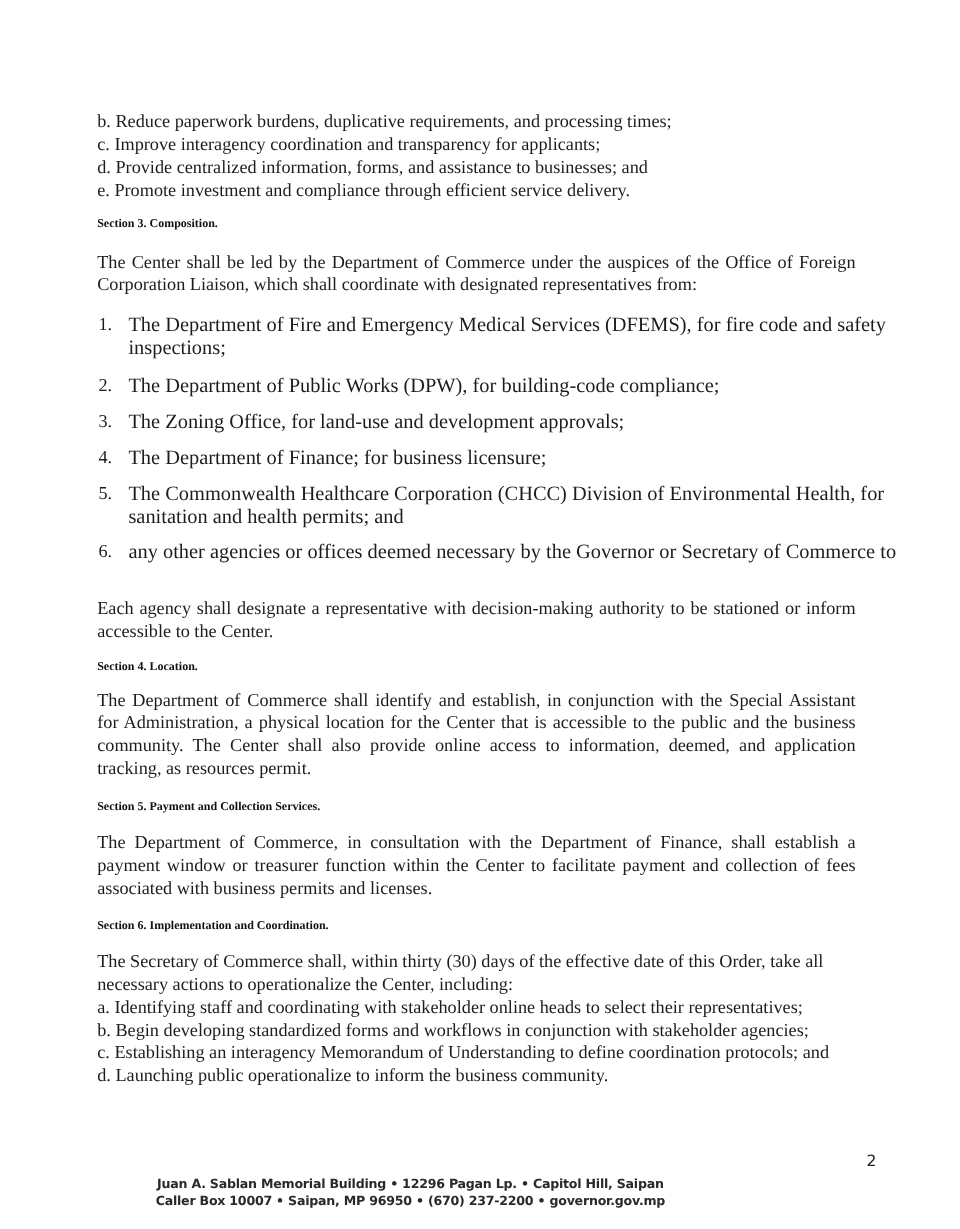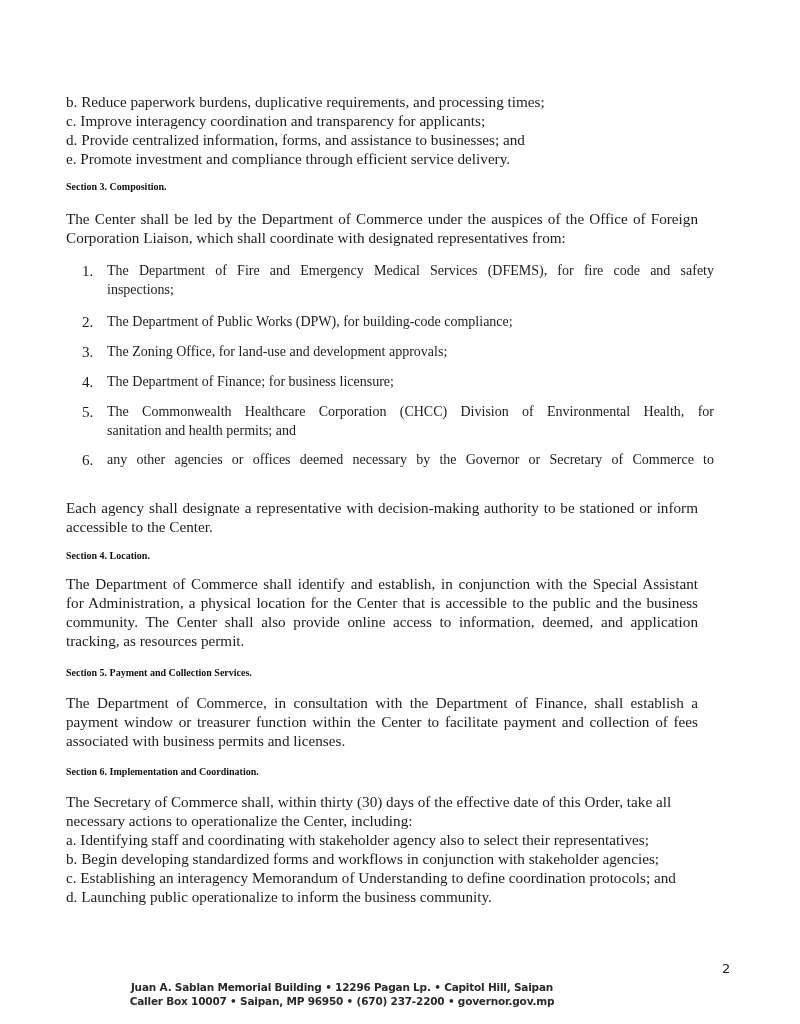--- a/index.html
+++ b/index.html
@@ -2,25 +2,25 @@
 <html><head>
 <meta charset="utf-8">
 <style>
   html, body { margin: 0; padding: 0; background: #ffffff; }
   body {
     width: 800px; height: 1024px; position: relative; overflow: hidden;
     font-family: "Liberation Serif", "DejaVu Serif", serif;
     color: #1c1c1c;
   }
   .page { position: absolute; left: 0; top: 0; width: 800px; height: 1024px; }
-  .ln { position: absolute; left: 66px; font-size: 15.2px; line-height: 18px; white-space: nowrap; }
+  .ln { position: absolute; left: 81px; font-size: 15.2px; line-height: 18px; white-space: nowrap; }
   .just { white-space: normal; width: 632px; text-align: justify; text-align-last: justify; }
   .heading { font-weight: bold; font-size: 10px; color: #111; }
   .num { position: absolute; left: 82px; font-size: 15.2px; line-height: 18px; }
-  .item { position: absolute; left: 107px; font-size: 14px; line-height: 18px; white-space: nowrap; }
+  .item { position: absolute; left: 107px; font-size: 17px; line-height: 18px; white-space: nowrap; }
   .item.just { width: 607px; }
   .footer { position: absolute; left: 0; width: 684px; text-align: center;
     font-family: "DejaVu Sans", "Liberation Sans", sans-serif; font-weight: bold;
     font-size: 10.5px; color: #2a2a2a; line-height: 14px; letter-spacing: -0.2px; }
   .pagenum { position: absolute; left: 722px; top: 961px;
     font-family: "DejaVu Sans", sans-serif; font-size: 13px; color: #222; }
 </style>
 </head>
 <body>
 
@@ -65,21 +65,21 @@
   <div class="ln" style="top:632px">tracking, as resources permit.</div>
 
   <div class="ln heading" style="top:664px">Section 5. Payment and Collection Services.</div>
   <div class="ln just" style="top:713px">payment window or treasurer function within the Center to facilitate payment and collection of fees</div>
   <div class="ln just" style="top:694px">The Department of Commerce, in consultation with the Department of Finance, shall establish a</div>
   <div class="ln" style="top:732px">associated with business permits and licenses.</div>
 
   <div class="ln heading" style="top:763px">Section 6. Implementation and Coordination.</div>
   <div class="ln" style="top:793px">The Secretary of Commerce shall, within thirty (30) days of the effective date of this Order, take all</div>
   <div class="ln" style="top:812px">necessary actions to operationalize the Center, including:</div>
-  <div class="ln" style="top:831px">a. Identifying staff and coordinating with stakeholder agency also to select their representatives;</div>
+  <div class="ln" style="top:831px">a. Identifying staff and coordinating with stakeholder online heads to select their representatives;</div>
   <div class="ln" style="top:850px">b. Begin developing standardized forms and workflows in conjunction with stakeholder agencies;</div>
   <div class="ln" style="top:869px">c. Establishing an interagency Memorandum of Understanding to define coordination protocols; and</div>
   <div class="ln" style="top:888px">d. Launching public operationalize to inform the business community.</div>
 
   <div class="pagenum">2</div>
 
   <div class="footer" style="top:980px">Juan A. Sablan Memorial Building • 12296 Pagan Lp. • Capitol Hill, Saipan</div>
   <div class="footer" style="top:994px">Caller Box 10007 • Saipan, MP  96950 • (670) 237-2200 • governor.gov.mp</div>
 </div>
 

